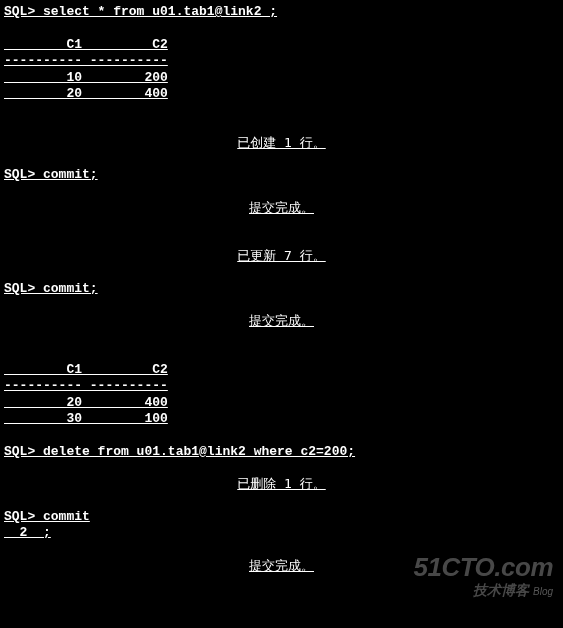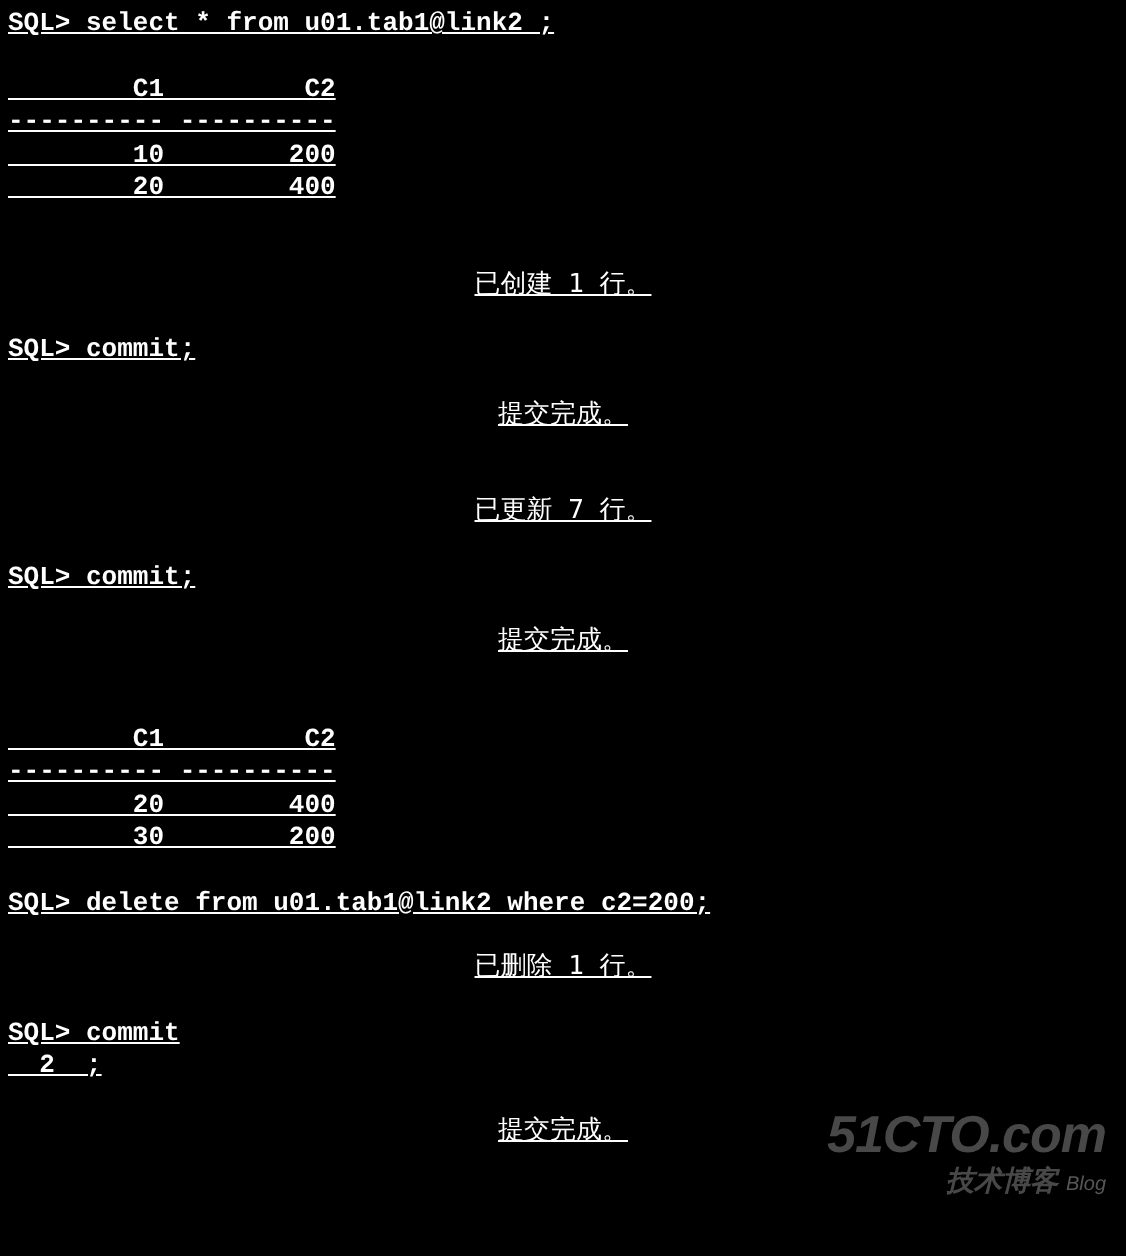--- a/index.html
+++ b/index.html
@@ -86,21 +86,21 @@
     <div class="line msg">已更新 7 行。</div>
     <div class="blank"></div>
     <div class="line">SQL&gt; commit;</div>
     <div class="blank"></div>
     <div class="line msg">提交完成。</div>
     <div class="blank"></div>
     <div class="blank"></div>
     <div class="line">        C1         C2</div>
     <div class="line">---------- ----------</div>
     <div class="line">        20        400</div>
-    <div class="line">        30        200</div>
+    <div class="line">        30        100</div>
     <div class="blank"></div>
     <div class="line">SQL&gt; delete from u01.tab1@link2 where c2=200;</div>
     <div class="blank"></div>
     <div class="line msg">已删除 1 行。</div>
     <div class="blank"></div>
     <div class="line">SQL&gt; commit</div>
     <div class="line">  2  ;</div>
     <div class="blank"></div>
     <div class="line msg">提交完成。</div>
   </div>

